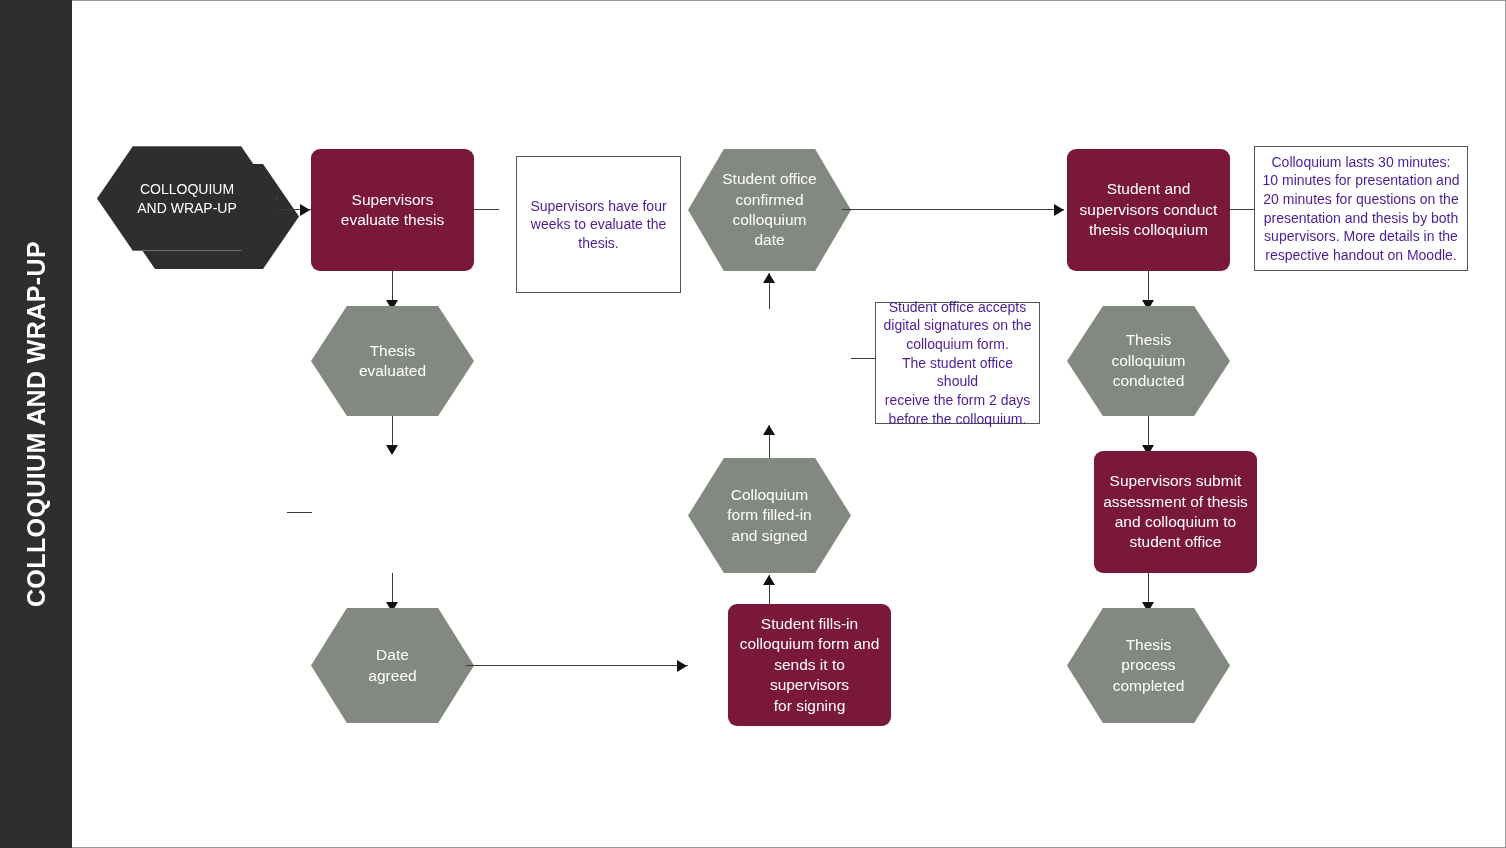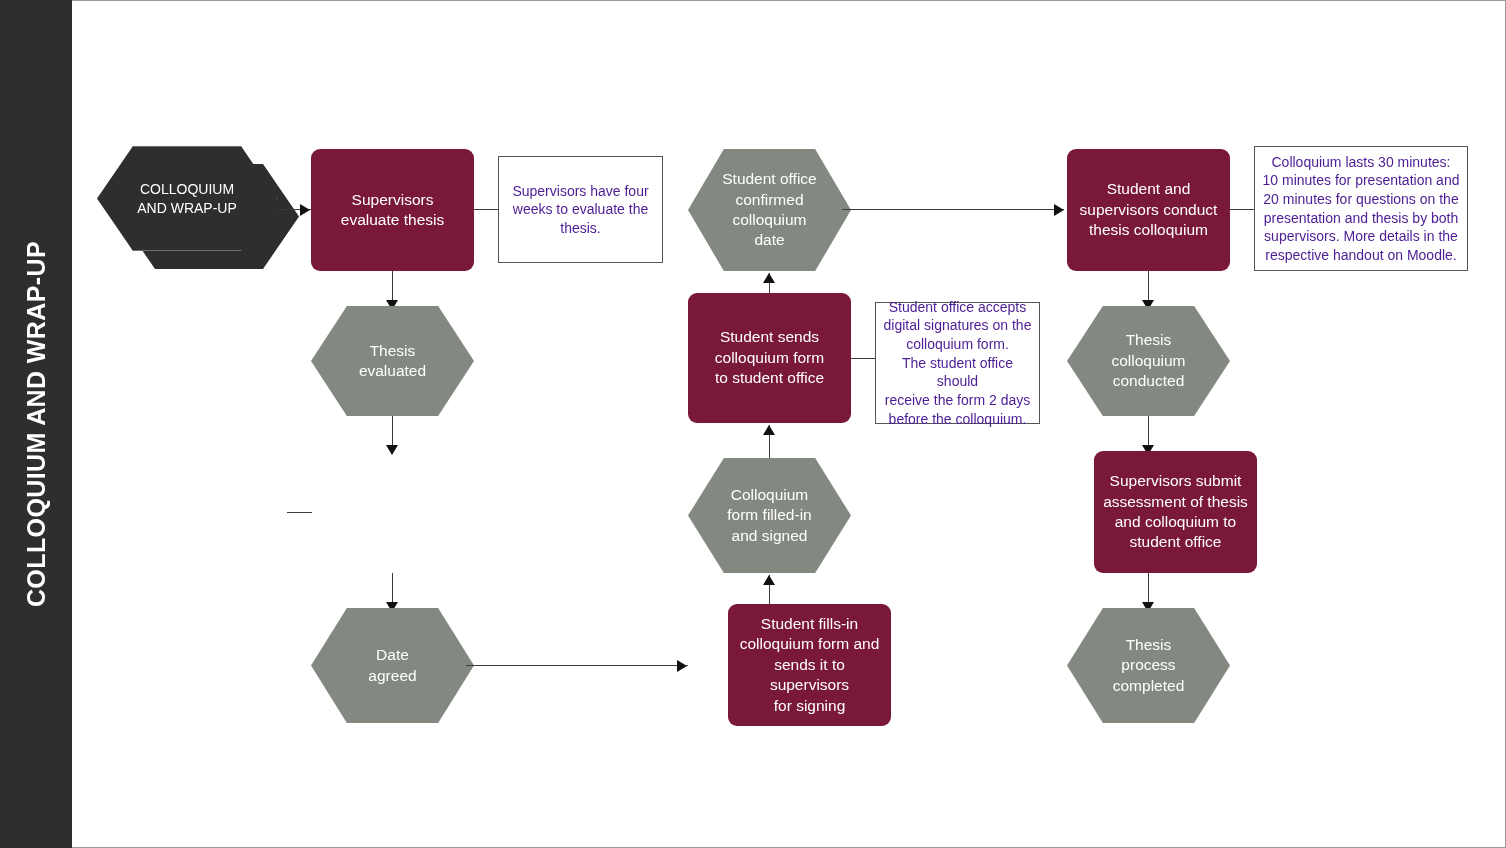--- a/index.html
+++ b/index.html
@@ -133,21 +133,21 @@
 AND WRAP-UP</div>
     </div>
 
     <div class="conn h" style="left:205px; top:208px; width:34px;"></div>
     <div class="arrow right" style="left:228px; top:203px;"></div>
 
     <div class="node process" style="left:239px; top:148px; width:163px; height:122px;">Supervisors
 evaluate thesis</div>
 
     <div class="conn h" style="left:402px; top:208px; width:25px;"></div>
-    <div class="note" style="left:426px; top:155px; width:165px; height:107px;">Supervisors have four
+    <div class="note" style="left:444px; top:155px; width:165px; height:137px;">Supervisors have four
 weeks to evaluate the
 thesis.</div>
 
     <div class="conn v" style="left:320px; top:270px; height:36px;"></div>
     <div class="arrow down" style="left:314px; top:299px;"></div>
 
     <div class="node hexagon" style="left:239px; top:305px; width:163px; height:110px;">Thesis
 evaluated</div>
 
     <div class="conn v" style="left:320px; top:415px; height:36px;"></div>
@@ -169,23 +169,20 @@
 confirmed
 colloquium
 date</div>
 
     <div class="conn h" style="left:770px; top:208px; width:222px;"></div>
     <div class="arrow right" style="left:982px; top:203px;"></div>
 
     <div class="conn v" style="left:697px; top:272px; height:36px;"></div>
     <div class="arrow up" style="left:691px; top:272px;"></div>
 
-    <div class="node process" style="left:616px; top:292px; width:163px; height:130px;">Student sends
-colloquium form
-to student office</div>
 
     <div class="conn h" style="left:779px; top:357px; width:25px;"></div>
     <div class="note" style="left:803px; top:301px; width:165px; height:122px;">Student office accepts
 digital signatures on the
 colloquium form.
 The student office should
 receive the form 2 days
 before the colloquium.</div>
 
     <div class="conn v" style="left:697px; top:424px; height:36px;"></div>

